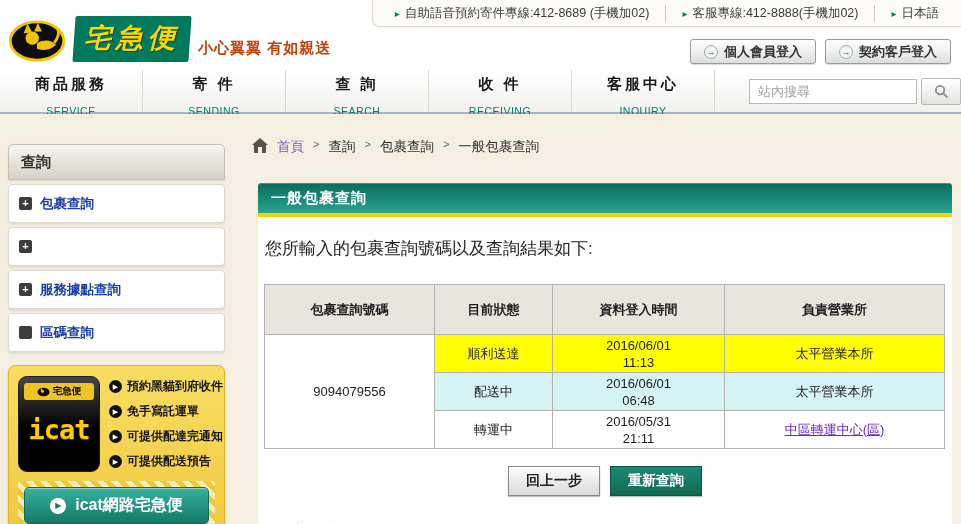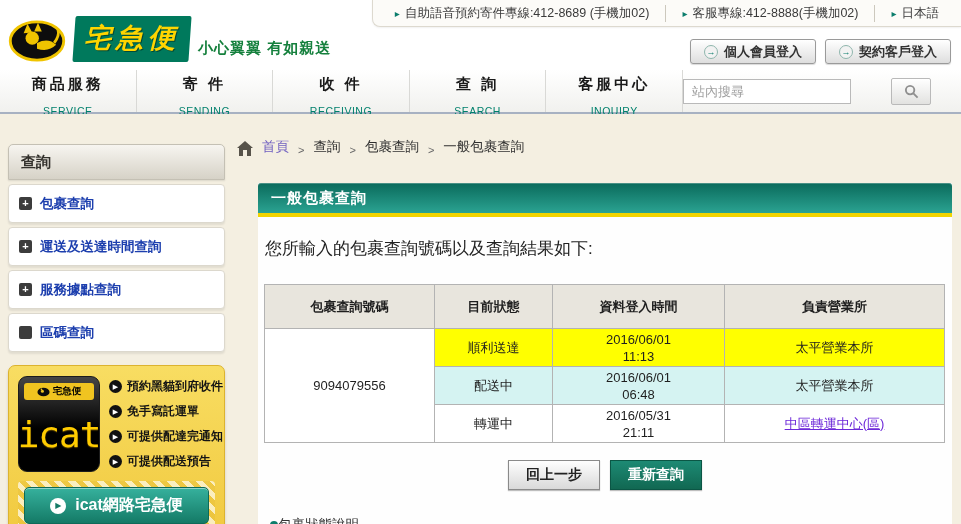--- a/index.html
+++ b/index.html
@@ -7,21 +7,21 @@
     font-family:"Liberation Sans","DejaVu Sans",sans-serif; background:#fff; }
   .page { position:relative; width:961px; height:524px; overflow:hidden; }
 
   
   .topbar { position:relative; height:70px; background:#fff; }
   .logo-wrap { position:absolute; left:8px; top:16px; display:flex; align-items:flex-end; gap:8px; }
   .cat-badge { width:58px; height:42px; }
   .brand-box { background:#00795c; padding:4px 10px 6px; border-radius:2px; transform:skewX(-4deg); }
   .brand-box span { display:inline-block; transform:skewX(4deg); color:#ffd500; font-size:27px;
     font-weight:bold; font-style:italic; letter-spacing:5px; text-shadow:1px 1px 0 #004a38; }
-  .tagline { color:#15803d; font-size:15px; font-weight:bold; padding-bottom:4px; letter-spacing:1px; }
+  .tagline { color:#c2410c; font-size:15px; font-weight:bold; padding-bottom:4px; letter-spacing:1px; }
 
   .top-strip { position:absolute; right:0; top:0; height:27px; display:flex; align-items:center;
     background:#fcfbf8; border:1px solid #ddd9cf; border-top:none; border-right:none;
     border-radius:0 0 0 8px; box-shadow:0 1px 2px rgba(0,0,0,.06); padding:0 6px; }
   .strip-item { display:flex; align-items:center; gap:5px; padding:0 16px; font-size:12.5px; color:#3a3a3a; cursor:pointer; }
   .strip-item + .strip-item { border-left:1px solid #ccc8bd; }
   .tri { color:#0b7d6c; font-size:10px; }
 
   .login-btns { position:absolute; right:10px; top:39px; display:flex; gap:9px; }
   .login-btn { display:flex; align-items:center; gap:6px; height:25px; padding:0 13px;
@@ -29,21 +29,21 @@
     font-size:13px; font-weight:bold; color:#333; cursor:pointer; box-shadow:0 1px 1px rgba(0,0,0,.15); }
   .go-circle { width:14px; height:14px; border-radius:50%; background:#f2f2f2; border:1px solid #8fb6ad;
     color:#0b7d6c; font-size:9px; line-height:12px; text-align:center; font-weight:bold; }
 
   
   .navbar { height:44px; display:flex; background:linear-gradient(#ffffff,#f1f1ee);
     border-bottom:2px solid #a7b1c2; }
   .nav-item { width:143px; text-align:center; padding-top:5px; border-right:1px solid #d9d9d6; cursor:pointer; }
   .nav-cn { font-size:15px; font-weight:bold; color:#1a1a1a; letter-spacing:3px; }
   .nav-en { font-size:10.5px; color:#00806c; margin-top:11px; letter-spacing:.5px; }
-  .nav-search { margin-left:auto; display:flex; align-items:center; padding-right:30px;gap:36px; }
+  .nav-search { margin-left:auto; display:flex; align-items:center; padding-right:0; }
   .search-input { width:168px; height:25px; border:1px solid #b9b9b9; padding:0 8px; font-size:13px;
     color:#555; background:#fff; outline:none; }
   .search-input::placeholder { color:#a0a0a0; }
   .search-btn { width:40px; height:27px; margin-left:4px; background:linear-gradient(#ffffff,#e2e2e0);
     border:1px solid #b9b9b9; border-radius:2px; display:flex; align-items:center; justify-content:center; cursor:pointer; }
 
   
   .body-area { position:relative; height:410px; background:#f4efe1; }
 
   
@@ -60,53 +60,53 @@
   .side-link { color:#1d3fae; font-size:13.5px; font-weight:bold; }
 
   
   .icat-box { margin-top:13px; width:217px; background:linear-gradient(#f8dd62,#f1c93e);
     border:1px solid #dcb32f; border-radius:7px; padding:10px 9px 9px; box-shadow:0 2px 3px rgba(0,0,0,.15); }
   .icat-top { display:flex; gap:9px; }
   .icat-logo { width:82px; height:96px; background:linear-gradient(#454545,#000 55%); border-radius:9px;
     border:1px solid #1c1c1c; display:flex; flex-direction:column; align-items:center; padding:6px 5px; flex:none; }
   .icat-band { width:100%; background:#f0c420; border-radius:3px; display:flex; align-items:center;
     justify-content:center; gap:3px; font-size:9.5px; font-weight:bold; color:#000; height:17px; }
-  .icat-word { color:#ffcc00; font-family:"DejaVu Sans Mono",monospace; font-weight:normal; font-size:36px;
+  .icat-word { color:#ffcc00; font-family:"DejaVu Sans Mono",monospace; font-weight:bold; font-size:27px;
     margin-top:14px; letter-spacing:-1px; text-shadow:0 1px 1px #5a4200; }
   .icat-feats { display:flex; flex-direction:column; justify-content:space-between; padding:2px 0; }
   .feat { display:flex; align-items:center; gap:5px; font-size:12px; font-weight:bold; color:#141414; white-space:nowrap; }
   .feat-bullet { width:13px; height:13px; border-radius:50%; background:#111; color:#fff; font-size:7px;
     line-height:13px; text-align:center; flex:none; }
   .icat-stripe { margin-top:9px; padding:6px; border-radius:4px;
     background:repeating-linear-gradient(45deg, rgba(255,255,255,.65) 0 5px, rgba(222,178,47,.25) 5px 10px); }
   .icat-btn { height:37px; display:flex; align-items:center; justify-content:center; gap:9px;
     background:linear-gradient(#36b19d,#147a66); border:1px solid #0e6a58; border-radius:5px;
     color:#fff; font-size:16px; font-weight:bold; cursor:pointer;
     box-shadow:inset 0 1px 0 rgba(255,255,255,.45); }
   .play-circle { width:16px; height:16px; border-radius:50%; background:#fff; color:#147a66;
     font-size:8px; line-height:16px; text-align:center; flex:none; }
 
   
-  .breadcrumb { position:absolute; left:237px; top:24px; display:flex; align-items:flex-end; gap:9px;
+  .breadcrumb { position:absolute; left:252px; top:24px; display:flex; align-items:flex-start; gap:9px;
     font-size:13.5px; color:#333; }
   .crumb-home-link { color:#6f5fc0; cursor:pointer; }
   .crumb-sep { color:#666; font-size:11px; }
   .crumb { color:#2f2f2f; cursor:pointer; }
   .crumb.current { cursor:default; }
 
   
   .main-panel { position:absolute; left:258px; top:69px; width:694px; bottom:0; background:#fefefe; }
   .panel-title { height:34px; background:linear-gradient(#0a6a5b,#2ba392); border-bottom:4px solid #f2d400;
     border-radius:3px 3px 0 0; display:flex; align-items:center; padding:0 13px;
     color:#fff; font-size:15px; font-weight:bold; letter-spacing:1px;
     box-shadow:inset 0 1px 0 rgba(255,255,255,.25); }
   .intro { margin:20px 0 0 7px; font-size:17px; color:#222; }
 
   table.result { border-collapse:collapse; margin:24px 0 0 6px; font-size:13px; color:#1f1f1f; }
-  .result th { width:170px; height:44px; background:#e8e5dd; border:1px solid #b3b3b3; font-weight:bold; }
+  .result th { width:170px; height:50px; background:#e8e5dd; border:1px solid #b3b3b3; font-weight:bold; }
   .result th.c2 { width:118px; } .result th.c3 { width:172px; } .result th.c4 { width:220px; }
   .result td { border:1px solid #b3b3b3; text-align:center; height:38px; background:#fff; }
   .result td.yellow { background:#ffff00; }
   .result td.cyan { background:#d5f3f2; }
   .dt { display:block; line-height:17px; }
   .office-link { color:#6d28d9; text-decoration:underline; cursor:pointer; }
 
   .btn-row { display:flex; justify-content:center; gap:10px; margin-top:17px; }
   .btn-back { padding:5px 17px; background:linear-gradient(#fefefe,#d9d9d9); border:1px solid #8a8a8a;
     font-size:14px; font-weight:bold; color:#222; cursor:pointer; box-shadow:0 1px 1px rgba(0,0,0,.25); }
@@ -168,26 +168,26 @@
   <nav class="navbar">
     <div class="nav-item">
       <div class="nav-cn">商品服務</div>
       <div class="nav-en">SERVICE</div>
     </div>
     <div class="nav-item">
       <div class="nav-cn">寄 件</div>
       <div class="nav-en">SENDING</div>
     </div>
     <div class="nav-item">
+      <div class="nav-cn">查 詢</div>
+      <div class="nav-en">SEARCH</div>
+    </div>
+    <div class="nav-item">
       <div class="nav-cn">收 件</div>
       <div class="nav-en">RECEIVING</div>
-    </div>
-    <div class="nav-item">
-      <div class="nav-cn">查 詢</div>
-      <div class="nav-en">SEARCH</div>
     </div>
     <div class="nav-item">
       <div class="nav-cn">客服中心</div>
       <div class="nav-en">INQUIRY</div>
     </div>
     <div class="nav-search">
       <input class="search-input" type="text" placeholder="站內搜尋" style="">
       <button class="search-btn">
         <svg width="15" height="15" viewBox="0 0 16 16">
           <circle cx="6.5" cy="6.5" r="4.5" fill="none" stroke="#8f8f8f" stroke-width="2"></circle>
@@ -201,21 +201,20 @@
 
     <aside class="sidebar">
       <div class="side-header">查詢</div>
 
       <div class="side-item">
         <span class="sq-icon">+</span>
         <span class="side-link">包裹查詢</span>
       </div>
       <div class="side-item">
         <span class="sq-icon">+</span>
-        <span class="side-link">運送及送達時間查詢</span>
       </div>
       <div class="side-item">
         <span class="sq-icon">+</span>
         <span class="side-link">服務據點查詢</span>
       </div>
       <div class="side-item">
         <span class="sq-icon solid">+</span>
         <span class="side-link">區碼查詢</span>
       </div>
 

